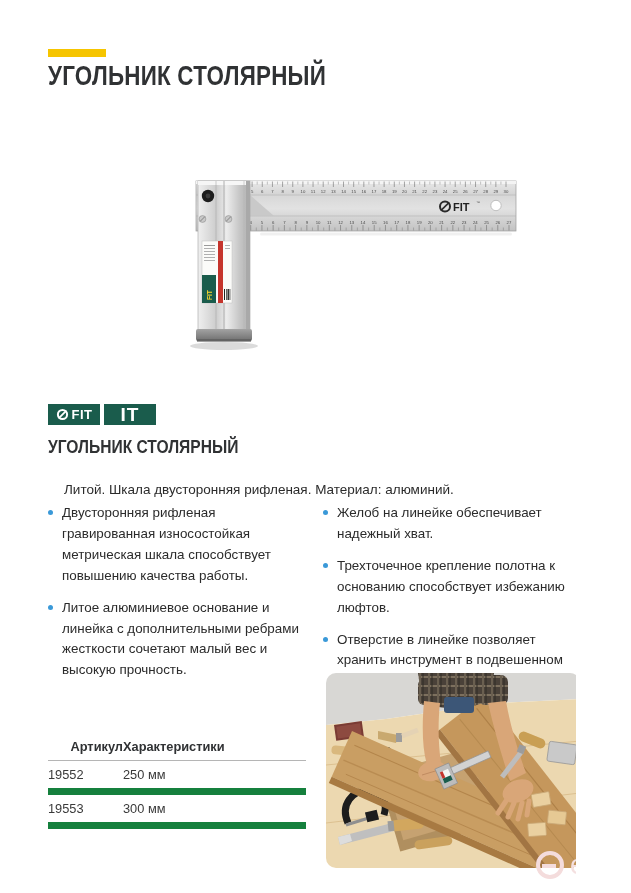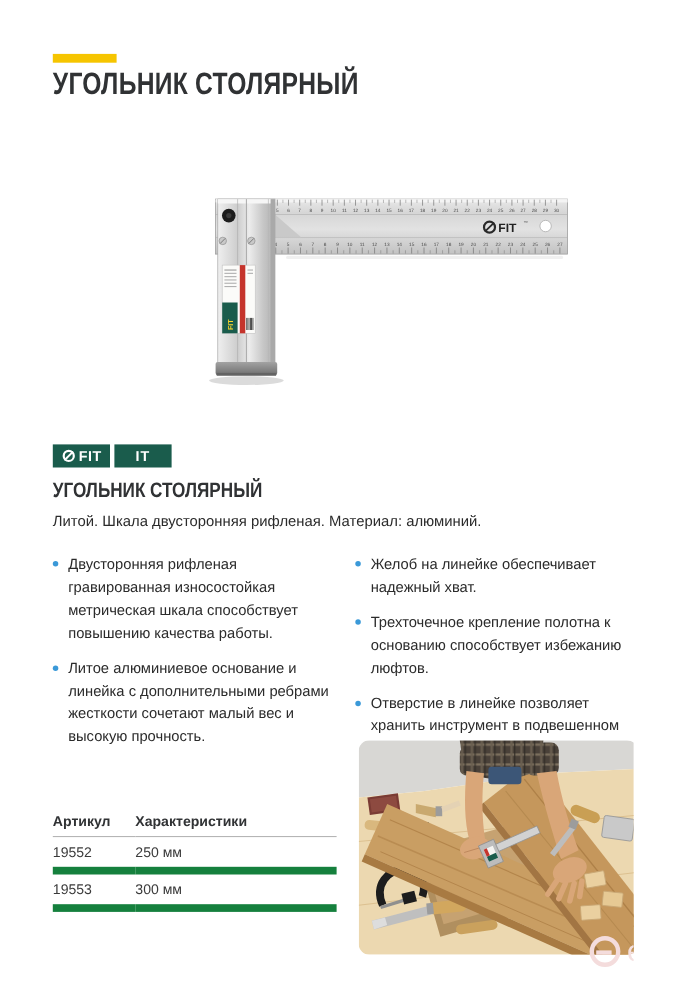--- a/index.html
+++ b/index.html
@@ -16,35 +16,35 @@
   .accent-bar{position:absolute;left:48px;top:49px;width:58px;height:8px;background:var(--yellow);}
   .page-title{position:absolute;left:48px;top:60px;margin:0;font-size:28px;font-weight:bold;
     color:var(--ink);letter-spacing:0.3px;white-space:nowrap;
     transform:scaleX(0.80);transform-origin:left top;}
 
   .product-figure{position:absolute;left:120px;top:163px;width:420px;height:192px;}
 
   .brand-row{position:absolute;left:48px;top:404px;display:flex;gap:4px;}
   .badge{width:52px;height:21px;background:var(--green);display:flex;align-items:center;justify-content:center;gap:3px;}
   .badge .fit-text{color:#fff;font-weight:bold;font-size:13px;letter-spacing:0.5px;}
-  .badge.it .fit-text{font-size:13px;letter-spacing:1px;text-align:right;}
+  .badge.it .fit-text{font-size:19px;letter-spacing:1px;text-align:right;}
 
   .subtitle{position:absolute;left:48px;top:436px;margin:0;font-size:19px;font-weight:bold;
     color:var(--ink);white-space:nowrap;transform:scaleX(0.82);transform-origin:left top;}
-  .description{position:absolute;left:48px;top:466px;margin:0;font-size:13.5px;color:var(--body);}
+  .description{position:absolute;left:48px;top:466px;margin:16px;font-size:13.5px;color:var(--body);}
 
   .features{position:absolute;top:503px;margin:0;padding:0;list-style:none;}
   .features.left{left:48px;width:256px;}
   .features.right{left:323px;width:258px;}
   .features li{display:flex;gap:9px;margin-bottom:11px;font-size:13.4px;line-height:1.56;}
   .features .dot{flex:none;width:5px;height:5px;border-radius:50%;background:var(--blue);margin-top:7px;}
 
   table.spec{position:absolute;left:48px;top:735px;width:258px;border-collapse:collapse;font-size:12.8px;}
   table.spec th{font-weight:bold;color:var(--ink);text-align:left;padding:4px 0 6px 0;border-bottom:1px solid #b5b5b5;}
-  table.spec th:first-child{width:75px;}
+  table.spec th:first-child{width:75px;text-align:right;}
   table.spec td{padding:6px 0;border-bottom:7px solid #15803d;color:#3a3a3a;}
 
   .photo{position:absolute;left:326px;top:673px;width:254px;height:195px;border-radius:10px;overflow:hidden;}
 
   .watermark{position:absolute;left:536px;top:851px;display:flex;align-items:center;gap:6px;}
   .watermark .wm-circle{width:28px;height:28px;border-radius:50%;border:4px solid #f4dcdc;box-sizing:border-box;position:relative;}
   .watermark .wm-circle::after{content:"";position:absolute;left:2px;top:9px;width:14px;height:4px;background:#f4dcdc;}
   .watermark .wm-text{font-size:27px;color:#f4e0e0;letter-spacing:1px;line-height:1;}
 </style>
 </head>

